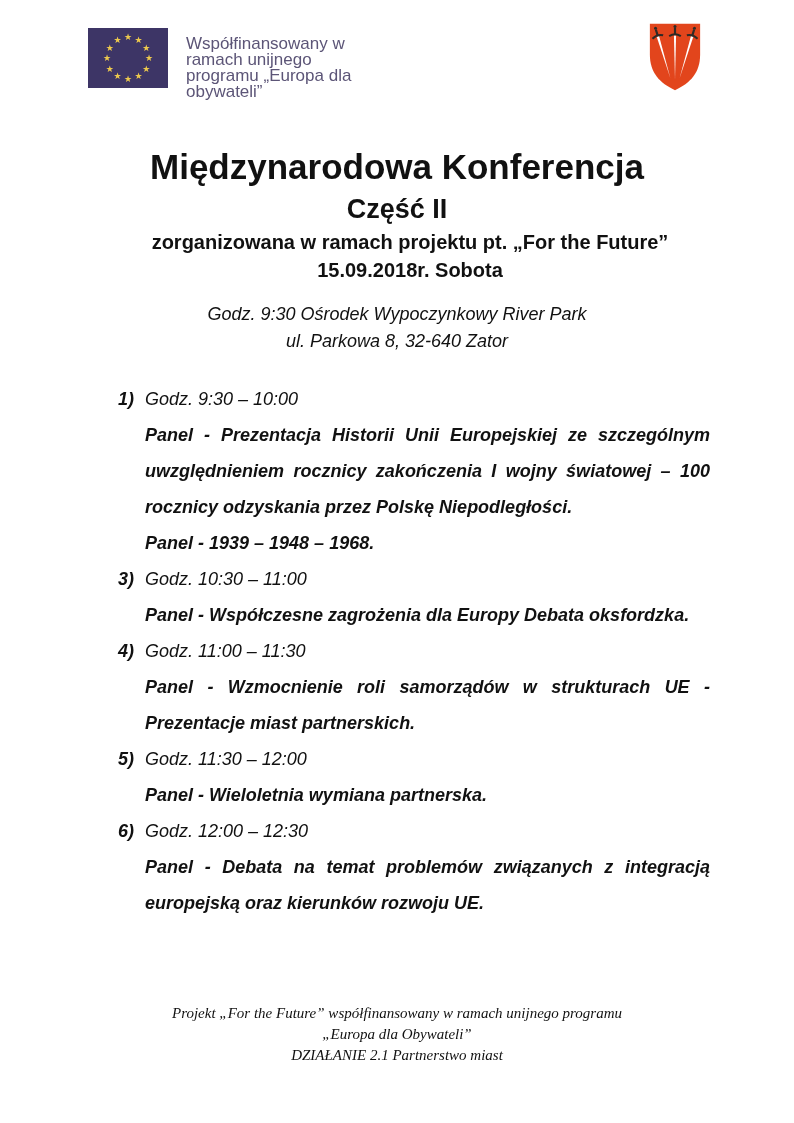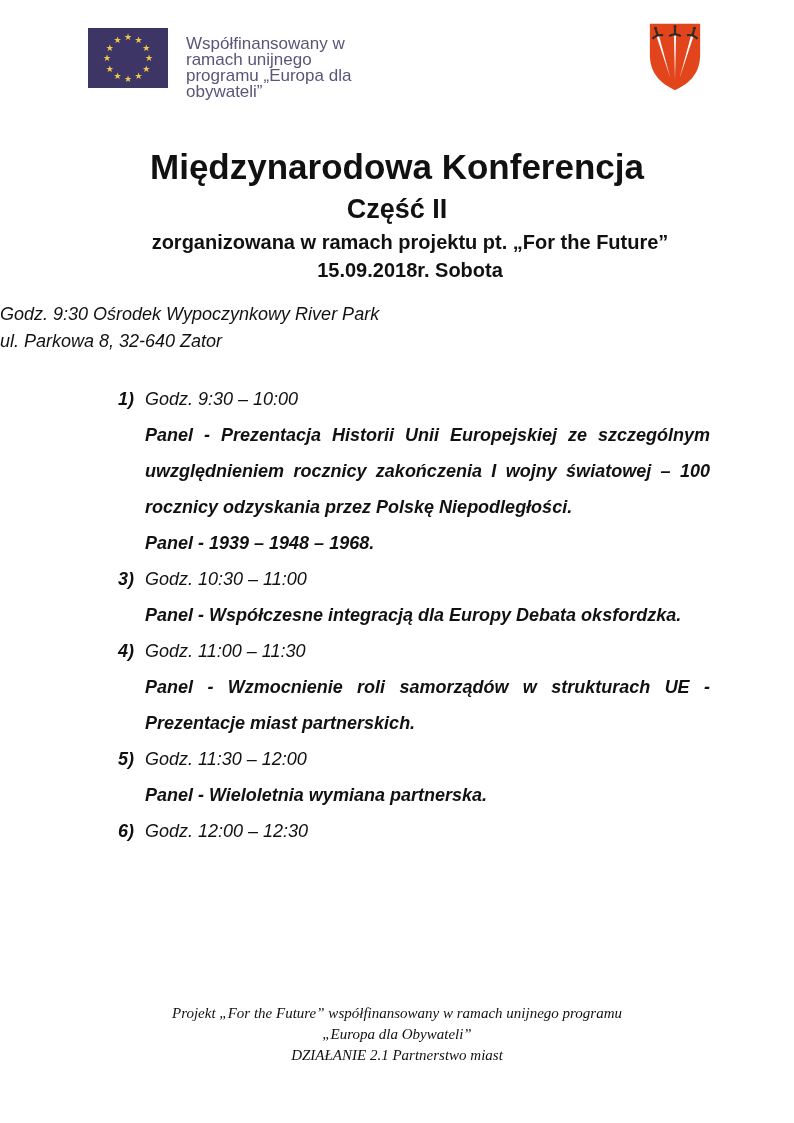--- a/index.html
+++ b/index.html
@@ -18,21 +18,21 @@
     position:absolute;left:186px;top:36px;width:170px;
     font-size:17px;line-height:16px;color:#5c5577;
   }
   .crest{position:absolute;left:648px;top:22px;width:54px;height:70px;display:block;}
   
   .title-block{position:absolute;left:0;top:144px;width:794px;text-align:center;}
   .title-main{font-size:35px;font-weight:bold;line-height:46px;margin:0;}
   .title-part{font-size:27px;font-weight:bold;line-height:38px;margin:0;}
   .title-sub{font-size:20px;font-weight:bold;line-height:28px;margin:0;padding-left:26px;}
   
-  .venue{position:absolute;left:0;top:301px;width:794px;text-align:left;
+  .venue{position:absolute;left:0;top:301px;width:794px;text-align:center;
          font-size:18px;font-style:italic;line-height:27px;}
   
   .agenda{position:absolute;left:118px;top:381px;width:592px;font-size:18px;line-height:36px;}
   .time-row{white-space:nowrap;font-style:italic;}
   .item-num{display:inline-block;width:27px;font-weight:bold;}
   .panel{
     margin:0 0 0 27px;
     font-weight:bold;font-style:italic;
     text-align:justify;
   }
@@ -114,41 +114,42 @@
     </div>
 
     <div class="item">
       <p class="panel">Panel - 1939 – 1948 – 1968.</p>
     </div>
 
     <div class="item">
       <div class="time-row">
         <span class="item-num">3)</span><span>Godz. 10:30 – 11:00</span>
       </div>
-      <p class="panel">Panel -  Współczesne integracją dla Europy Debata oksfordzka.</p>
+      <p class="panel">Panel -  Współczesne zagrożenia dla Europy Debata oksfordzka.</p>
     </div>
 
     <div class="item">
       <div class="time-row">
         <span class="item-num">4)</span><span>Godz. 11:00 – 11:30</span>
       </div>
       <p class="panel">Panel - Wzmocnienie roli samorządów w strukturach UE - Prezentacje miast partnerskich.</p>
     </div>
 
     <div class="item">
       <div class="time-row">
         <span class="item-num">5)</span><span>Godz. 11:30 – 12:00</span>
       </div>
       <p class="panel">Panel - Wieloletnia wymiana partnerska.</p>
     </div>
 
     <div class="item">
       <div class="time-row">
         <span class="item-num">6)</span><span>Godz. 12:00 – 12:30</span>
       </div>
+      <p class="panel">Panel - Debata na temat problemów związanych z integracją europejską oraz kierunków rozwoju UE.</p>
     </div>
 
   </div>
 
   <div class="footer">
     <div>Projekt „For the Future” współfinansowany w ramach unijnego programu</div>
     <div>„Europa dla Obywateli”</div>
     <div>DZIAŁANIE 2.1 Partnerstwo miast</div>
   </div>
 

